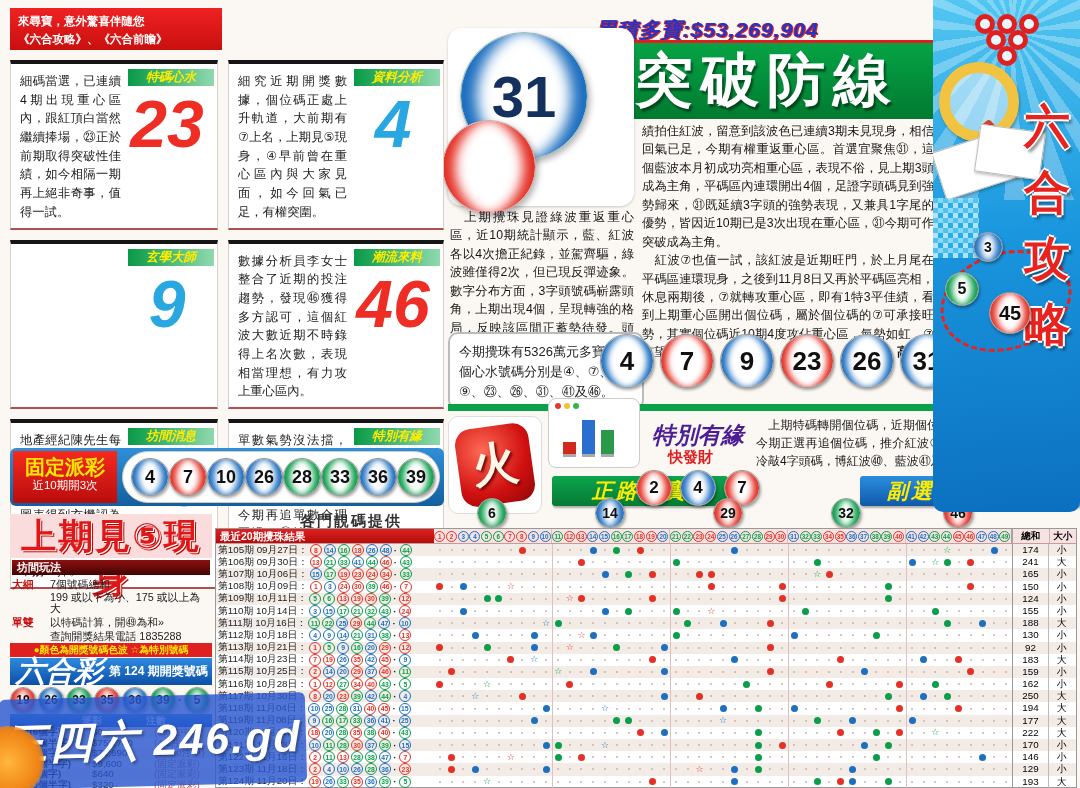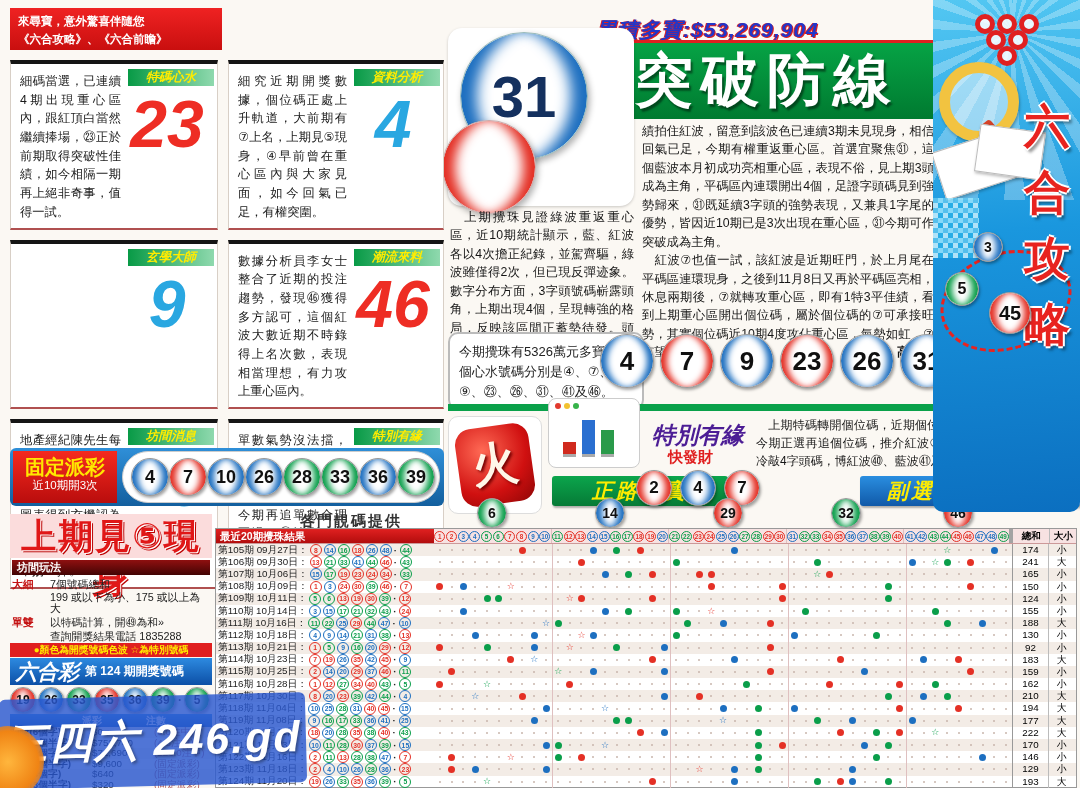--- a/index.html
+++ b/index.html
@@ -55,39 +55,39 @@
   #zl-balls{left:636px;top:470px;display:flex;gap:8px;}
   #fx-balls{left:1018px;top:470px;display:flex;gap:6px;}
   
   .baotu-title{left:10px;top:514px;width:202px;height:44px;background:#fbdcdc;color:#e01717;font-size:35px;font-weight:900;letter-spacing:2px;text-align:center;line-height:44px;text-shadow:1px 1px 0 #fff,2px 2px 0 #b00;}
   .fang-bar{left:12px;top:560px;width:198px;height:15px;background:linear-gradient(180deg,#8f1010,#430404);color:#fff;font-size:11px;font-weight:bold;line-height:15px;padding-left:5px;box-sizing:border-box;}
   #rules{left:12px;top:577px;width:198px;font-size:10.8px;line-height:1.0;color:#222;}
   .rule{display:flex;gap:12px;padding:1.5px 0;}
   .rule b{color:#c41212;flex:0 0 26px;}
   .legend{left:10px;top:643px;width:202px;height:14px;background:#e01f1f;color:#ffe800;font-size:9.8px;font-weight:bold;line-height:14px;text-align:center;}
   .lotto-banner{left:10px;top:658px;width:202px;height:27px;background:linear-gradient(180deg,#2d8ae0,#0c4fa6);color:#fff;display:flex;align-items:center;gap:6px;padding-left:6px;box-sizing:border-box;}
-  .lotto-brand{font-size:21px;font-weight:900;font-style:italic;}
+  .lotto-brand{font-size:29px;font-weight:900;font-style:italic;}
   .lotto-issue{font-size:12px;font-weight:bold;}
   #result-balls{left:10px;top:687px;width:205px;display:flex;align-items:center;gap:2px;}
   .rsep{font-weight:900;color:#333;font-size:12px;}
   .prize-head{left:10px;top:714px;width:202px;height:13px;background:linear-gradient(180deg,#3f95dd,#1b66b5);color:#fff;font-size:10px;font-weight:bold;display:flex;}
   .prize-head span:first-child{margin-left:72px;} .prize-head span:last-child{margin-left:44px;}
   #prize-rows{left:10px;top:727px;width:204px;font-size:9.8px;color:#111;}
   .prow{display:flex;height:10.6px;line-height:10.6px;}
   .prow b{flex:0 0 82px;font-weight:bold;}
   .prow .pay{flex:0 0 62px;}
   .prow .bets{color:#b05a5a;}
   .prow:nth-child(odd){background:#f4ece6;}
   
   .provide{left:300px;top:512px;font-size:15px;font-weight:bold;color:#333;letter-spacing:2px;}
   .hist-frame{left:215px;top:528px;width:860px;height:258px;border:1px solid #999;background:#fff;}
   .hhead{display:flex;height:14px;background:#f7e2e2;border-bottom:1px solid #c99;}
   .hbar{flex:0 0 218px;background:linear-gradient(180deg,#e02020,#b20d0d);color:#fff;font-size:10.5px;font-weight:bold;line-height:14px;padding-left:4px;box-sizing:border-box;}
   .hcell{width:11.8px;display:flex;align-items:center;justify-content:center;}
-  .hsum{flex:0 0 36px;font-size:9.5px;font-weight:bold;text-align:center;line-height:14px;border-left:4px solid #a3a3a3;}
+  .hsum{flex:0 0 36px;font-size:9.5px;font-weight:bold;text-align:center;line-height:14px;border-left:2px solid #a3a3a3;}
   .hsize{flex:0 0 26px;font-size:9.5px;font-weight:bold;text-align:center;line-height:14px;border-left:1px solid #bbb;}
   .cn{display:inline-flex;align-items:center;justify-content:center;width:9px;height:9px;border:1px solid currentColor;border-radius:50%;font-size:6.3px;font-weight:bold;}
   .hrow{display:flex;height:12.2px;align-items:center;}
   .hrow:nth-child(even){background:#f3ece6;}
   .hleft{flex:0 0 218px;display:flex;align-items:center;gap:1px;font-size:9.8px;color:#222;padding-left:2px;box-sizing:border-box;white-space:nowrap;}
   .hleft .cn{width:10px;height:10px;font-size:6.8px;margin-left:1px;}
   .cell{width:11.8px;height:12.2px;display:flex;align-items:center;justify-content:center;box-sizing:border-box;}
   .gsep{border-left:1px solid #dfc0c0;}
   .dot{width:7px;height:7px;border-radius:50%;}
   .edot{width:2px;height:2px;border-radius:50%;background:#c9b6ac;}
@@ -2560,21 +2560,21 @@
         </div>
         <div class="cell">
           <i class="edot"></i>
         </div>
         <div class="cell">
           <i class="edot"></i>
         </div>
         <div class="cell">
           <i class="edot"></i>
         </div>
-        <div class="rsum">210</div>
+        <div class="rsum">250</div>
         <div class="rsize">大</div>
       </div>
       <div class="hrow">
         <div class="hleft">
           <span>第118期 11月04日：</span>
           <span class="cn" style="color: rgb(29, 111, 192);">10</span>
           <span class="cn" style="color: rgb(29, 111, 192);">25</span>
           <span class="cn" style="color: rgb(10, 158, 74);">28</span>
           <span class="cn" style="color: rgb(29, 111, 192);">31</span>
           <span class="cn" style="color: rgb(228, 48, 37);">40</span>

